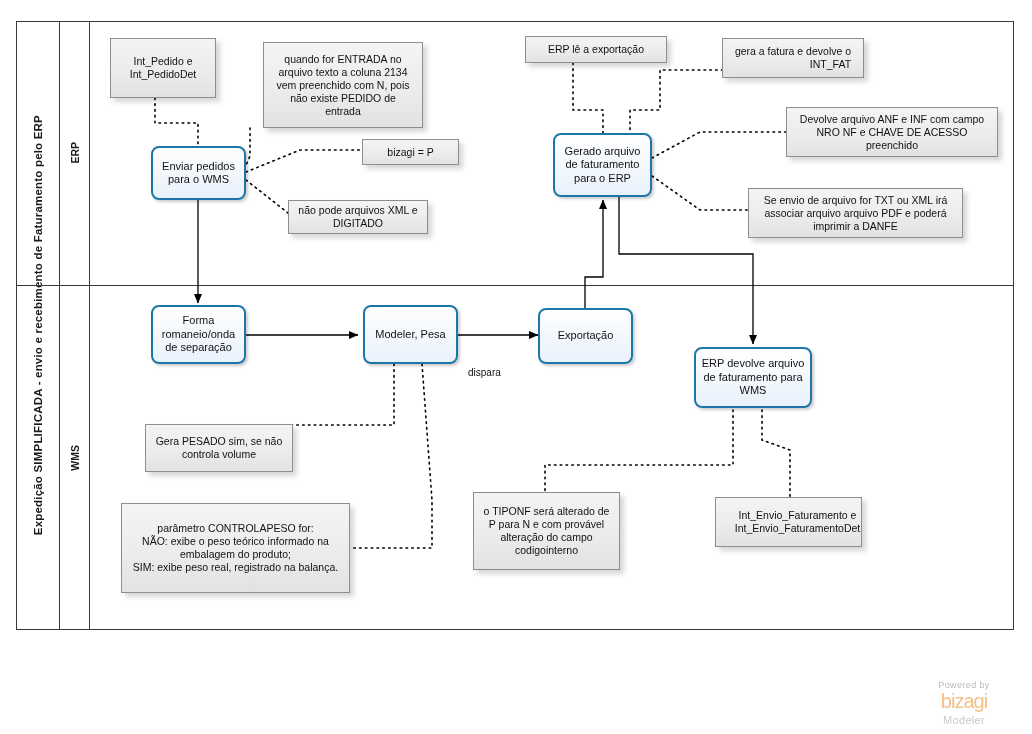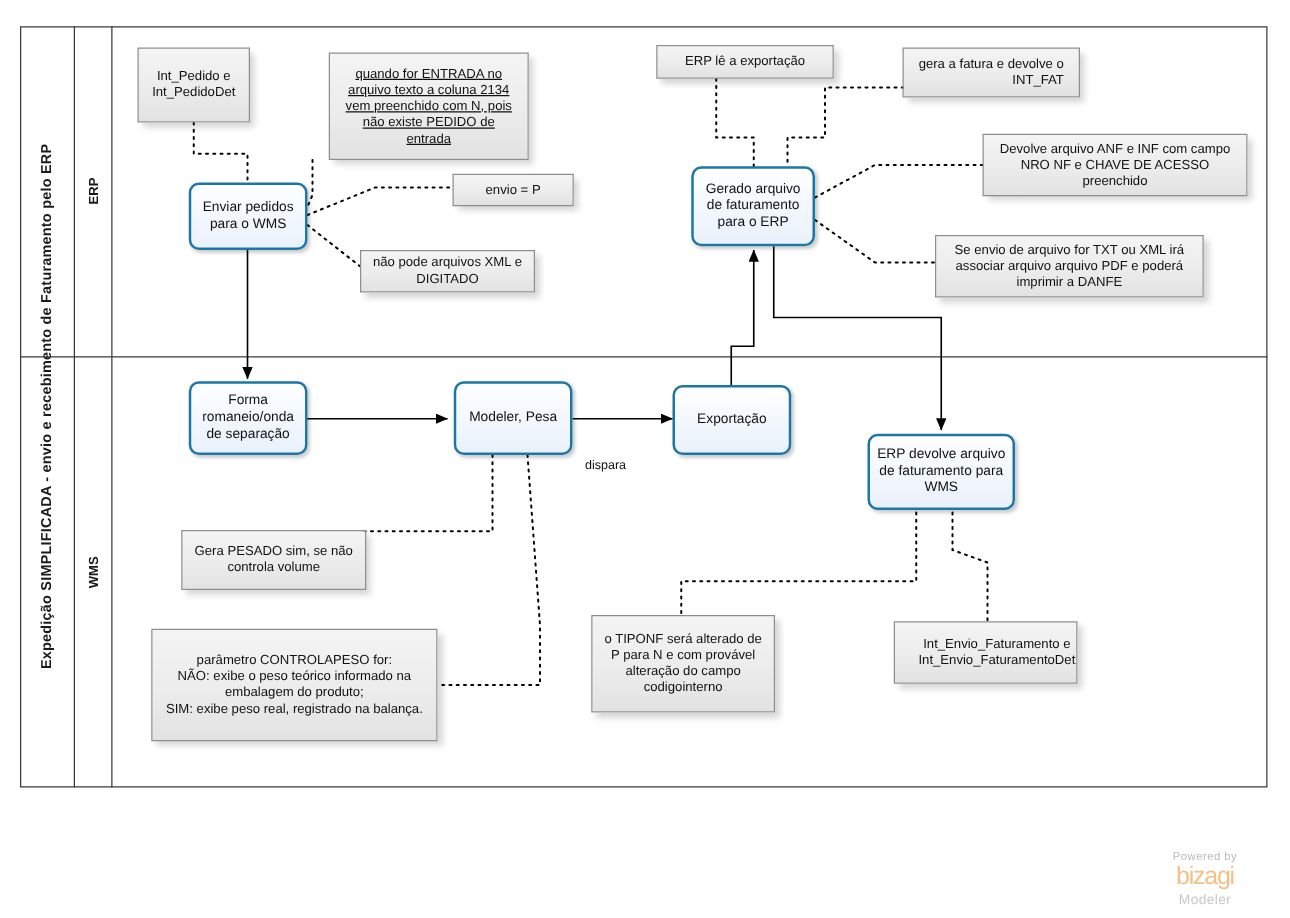--- a/index.html
+++ b/index.html
@@ -142,25 +142,25 @@
 <div class="task" style="left:553px;top:133px;width:99px;height:64px;">Gerado arquivo<br>de faturamento<br>para o ERP</div>
 
 <div class="task" style="left:151px;top:305px;width:95px;height:59px;">Forma<br>romaneio/onda<br>de separação</div>
 
 <div class="task" style="left:363px;top:305px;width:95px;height:59px;">Modeler, Pesa</div>
 
 <div class="task" style="left:538px;top:308px;width:95px;height:56px;">Exportação</div>
 
 <div class="task" style="left:694px;top:347px;width:118px;height:61px;">ERP devolve arquivo<br>de faturamento para<br>WMS</div>
 
-<div class="note" style="left:110px;top:38px;width:90px;height:60px;">Int_Pedido e<br>Int_PedidoDet</div>
+<div class="note" style="left:110px;top:38px;width:106px;height:60px;">Int_Pedido e<br>Int_PedidoDet</div>
 
-<div class="note" style="left:263px;top:42px;width:160px;height:86px;text-decoration:underline;">quando for ENTRADA no<br>arquivo texto a coluna 2134<br>vem preenchido com N, pois<br>não existe PEDIDO de<br>entrada</div>
+<div class="note" style="left:263px;top:42px;width:160px;height:86px;">quando for ENTRADA no<br>arquivo texto a coluna 2134<br>vem preenchido com N, pois<br>não existe PEDIDO de<br>entrada</div>
 
-<div class="note" style="left:362px;top:139px;width:97px;height:26px;">envio = P</div>
+<div class="note" style="left:362px;top:139px;width:97px;height:26px;">bizagi = P</div>
 
 <div class="note" style="left:288px;top:200px;width:140px;height:34px;">não pode arquivos XML e<br>DIGITADO</div>
 
 <div class="note" style="left:525px;top:36px;width:142px;height:27px;">ERP lê a exportação</div>
 
 <div class="note" style="left:722px;top:38px;width:142px;height:40px;text-align:right;">gera a fatura e devolve o<br>INT_FAT</div>
 
 <div class="note" style="left:786px;top:107px;width:212px;height:50px;">Devolve arquivo ANF e INF com campo<br>NRO NF e CHAVE DE ACESSO<br>preenchido</div>
 
 <div class="note" style="left:748px;top:188px;width:215px;height:50px;">Se envio de arquivo for TXT ou XML irá<br>associar  arquivo arquivo PDF e poderá<br>imprimir a DANFE</div>

